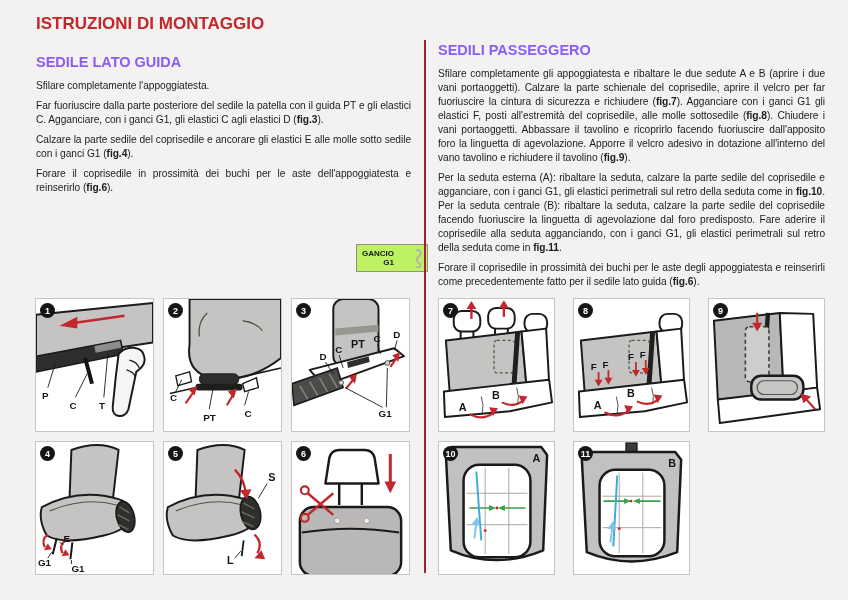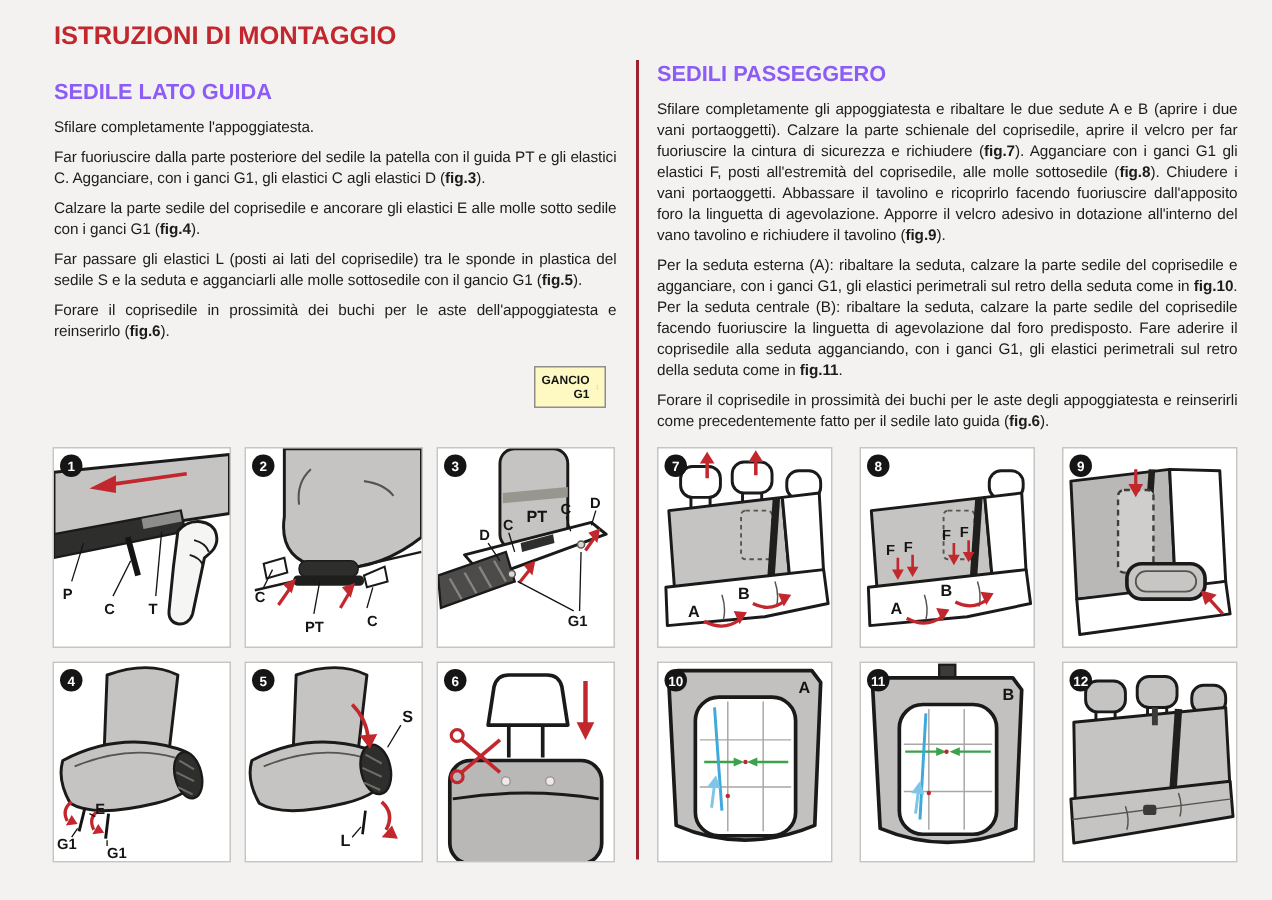--- a/index.html
+++ b/index.html
@@ -11,22 +11,22 @@
   body{background:#888;font-family:"Liberation Sans",sans-serif}
   .page{position:relative;width:848px;height:600px;background:var(--page_bg,#f3f2f0);overflow:hidden}
   .col{position:absolute;color:#1c1c1c}
   .col-left{left:36px;top:14px;width:375px}
   .col-right{left:438px;top:42px;width:387px}
   h1{font-size:17px;line-height:19px;font-weight:bold;color:var(--accent,#c1272d);margin:0 0 21px}
   h2{font-size:14.5px;line-height:16px;font-weight:bold;color:#8b5cf6;margin:0 0 9px}
   .para{font-size:10.2px;line-height:14px;text-align:justify;margin:0 0 6px;letter-spacing:-0.05px}
   .para b{font-weight:bold}
   .divider{position:absolute;left:424px;top:40px;width:2px;height:533px;background:var(--divider,#9e2130)}
-  .gancio{position:absolute;left:356px;top:244px;width:48px;height:28px;background:#fef9c3;
-    border:1px solid #8f8e8c;display:flex;align-items:center;justify-content:flex-end;padding:2px 4px;gap:4px}
+  .gancio{position:absolute;left:356px;top:244px;width:72px;height:28px;background:#bef264;
+    border:1px solid #8f8e8c;display:flex;align-items:center;justify-content:flex-end;padding:2px 4px;gap:16px}
   .gancio .txt{text-align:right;font-weight:bold;font-size:8px;line-height:9px;color:#141414}
   .figs{position:absolute;top:298px;display:grid;grid-template-rows:134px 134px;row-gap:9px;justify-content:space-between}
   .figs-left{left:35px;width:375px;grid-template-columns:repeat(3,119px)}
   .figs-right{left:438px;width:387px;grid-template-columns:repeat(3,117px)}
   .panel{position:relative;background:#fff;border:1px solid var(--panel_border,#c6c5c3)}
   .panel svg{position:absolute;inset:0;width:100%;height:100%}
   .badge{position:absolute;top:4px;left:4px;min-width:15px;height:15px;padding:0 2px;border-radius:9px;
     background:#151515;color:#fff;font-size:9px;font-weight:bold;display:flex;align-items:center;justify-content:center;z-index:2}
   text.lbl{font-family:"Liberation Sans",sans-serif;font-weight:bold;font-size:10px;fill:#141414}
   text.lbl.big{font-size:11px}
@@ -36,21 +36,20 @@
 <body>
 
 <div class="page">
 
   <div class="col col-left">
     <h1>ISTRUZIONI DI MONTAGGIO</h1>
     <h2>SEDILE LATO GUIDA</h2>
     <p class="para"><span>Sfilare completamente l'appoggiatesta.</span></p>
     <p class="para"><span>Far fuoriuscire dalla parte posteriore del sedile la patella con il guida PT e gli elastici C. Agganciare, con i ganci G1, gli elastici C agli elastici D (</span><b>fig.3</b><span>).</span></p>
     <p class="para"><span>Calzare la parte sedile del coprisedile e ancorare gli elastici E alle molle sotto sedile con i ganci G1 (</span><b>fig.4</b><span>).</span></p>
-    <p class="para"><span>Far passare gli elastici L (posti ai lati del coprisedile) tra le sponde in plastica del sedile S e la seduta e agganciarli alle molle sottosedile con il gancio G1 (</span><b>fig.5</b><span>).</span></p>
     <p class="para"><span>Forare il coprisedile in prossimità dei buchi per le aste dell'appoggiatesta e reinserirlo (</span><b>fig.6</b><span>).</span></p>
   </div>
 
   <div class="gancio">
     <div class="txt">
       <div>GANCIO</div>
       <div>G1</div>
     </div>
     <svg width="13" height="20" viewBox="0 0 13 20">
       <path d="M7,2 c4,0 5,4 2,6 c-3,2 -3,5 0,7 c3,2 1,5 -2,4" fill="none" stroke="#b3b2b0" stroke-width="2" stroke-linecap="round"></path>
@@ -302,31 +301,15 @@
         <polygon points="60,60 67,57 67,63" fill="#3ba14a"></polygon>
         <path d="M44,34 L40,106" stroke="#3fa9dc" stroke-width="2"></path>
         <path d="M37,102 L39,86" stroke="#7fc5e8" stroke-width="2"></path>
         <polygon points="40,80 34,88 43,89" fill="#7fc5e8"></polygon>
         <circle cx="58" cy="60" r="1.5" fill="#c1272d"></circle>
         <circle cx="46" cy="88" r="1.5" fill="#c1272d"></circle>
         <text class="lbl big" x="96" y="25">B</text>
       </svg>
     </div>
 
-    <div class="panel">
-      <span class="badge">12</span>
-      <svg viewBox="0 0 117 134">
-        <rect x="15" y="12" width="27" height="21" rx="8" fill="#c5c4c2" class="outline"></rect>
-        <rect x="50" y="9" width="27" height="21" rx="8" fill="#c5c4c2" class="outline"></rect>
-        <rect x="87" y="15" width="23" height="19" rx="8" fill="#c5c4c2" class="outline"></rect>
-        <path d="M22,33 V40 M35,33 V40 M57,30 V38 M70,30 V38 M93,34 V40 M104,34 V40" stroke="#1a1a1a" stroke-width="2"></path>
-        <path d="M7,40 L110,30 L113,86 L8,96 Z" fill="#c5c4c2" class="outline"></path>
-        <path d="M62,30 L62,42" stroke="#3a3a38" stroke-width="4"></path>
-        <path d="M78,31 L74,90" stroke="#1f1f1d" stroke-width="5"></path>
-        <path d="M5,92 L113,80 L115,104 L7,122 Z" fill="#c5c4c2" class="outline"></path>
-        <path d="M6,106 L114,92" stroke="#55544f" stroke-width="1"></path>
-        <path d="M42,97 q3,9 1,16 M78,88 q3,9 1,16" fill="none" stroke="#55544f" stroke-width="1"></path>
-        <rect x="54" y="96" width="9" height="7" rx="2" fill="#3a3a38"></rect>
-      </svg>
-    </div>
   </div>
 
 </div>
 
 </body></html>

